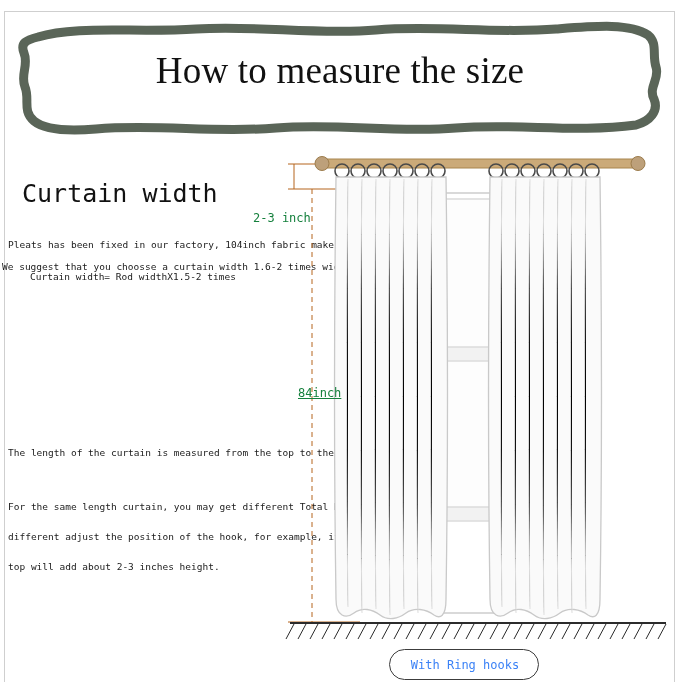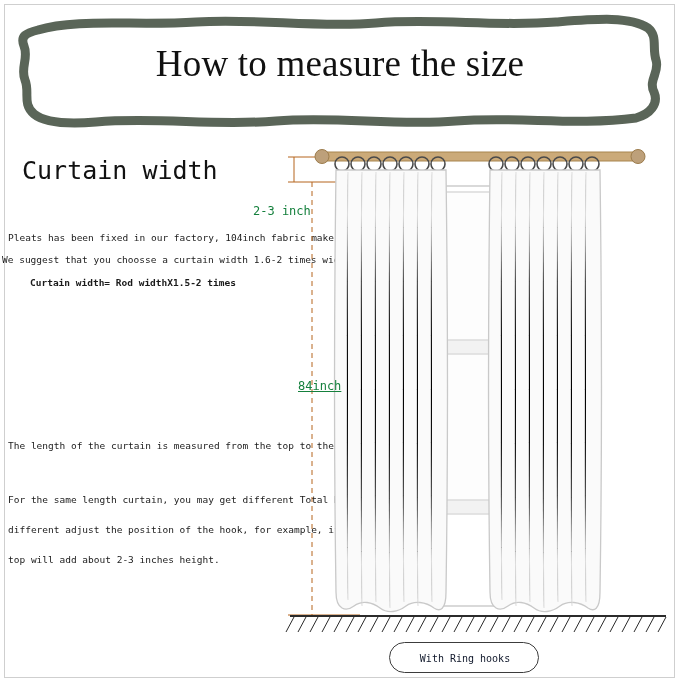--- a/index.html
+++ b/index.html
@@ -12,20 +12,21 @@
     background: #ffffff;
     font-family: "Liberation Sans", sans-serif;
     overflow: hidden;
   }
   #page {
     position: relative;
     width: 679px;
     height: 516px;
     background: #ffffff;
     box-sizing: border-box;
+    margin-top: 7px;
   }
   
   .outer-frame {
     position: absolute;
     left: 4px;
     top: 4px;
     width: 671px;
     height: 674px;
     border: 1px solid #cfcfcf;
     box-sizing: border-box;
@@ -54,33 +55,33 @@
   }
   
   .heading {
     position: absolute;
     font-family: "DejaVu Sans Mono", monospace;
     font-size: 25px;
     color: #111111;
     letter-spacing: 0px;
     white-space: nowrap;
   }
-  #h-width { left: 22px; top: 156px; }
+  #h-width { left: 22px; top: 172px; }
   #h-length { left: 22px; top: 352px; }
 
   .small-line {
     position: absolute;
     font-family: "DejaVu Sans Mono", monospace;
     font-size: 9.5px;
     color: #1a1a1a;
     white-space: nowrap;
   }
   #w-l1 { left: 8px;  top: 232px; }
   #w-l2 { left: 2px;  top: 254px; }
-  #w-l3 { left: 30px; top: 277px; font-weight: bold; }
+  #w-l3 { left: 30px; top: 264px; }
 
   #len-l1 { left: 8px; top: 440px; }
   #len-l2 { left: 8px; top: 494px; }
   #len-l3 { left: 8px; top: 524px; }
   #len-l4 { left: 8px; top: 554px; }
   #len-l5 { left: 8px; top: 584px; }
 
   
   .measure-label {
     position: absolute;
@@ -116,22 +117,22 @@
   }
   .pill-label {
     position: absolute;
     left: 0;
     top: 0;
     width: 150px;
     height: 31px;
     line-height: 31px;
     text-align: center;
     font-family: "DejaVu Sans Mono", monospace;
-    font-size: 10px;
-    color: #0f172a;
+    font-size: 12px;
+    color: #3b82f6;
   }
 </style>
 </head>
 <body>
 
 <div id="page">
 
   <div class="outer-frame"></div>
 
   <div class="banner">

